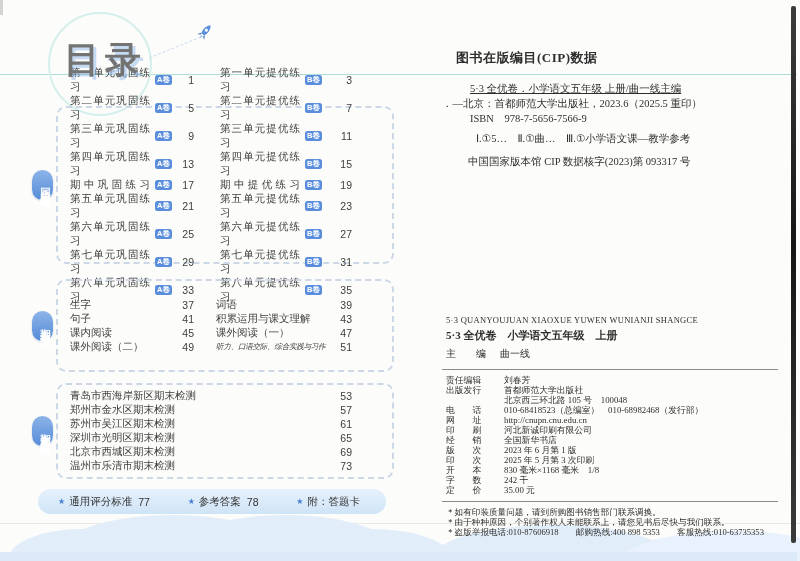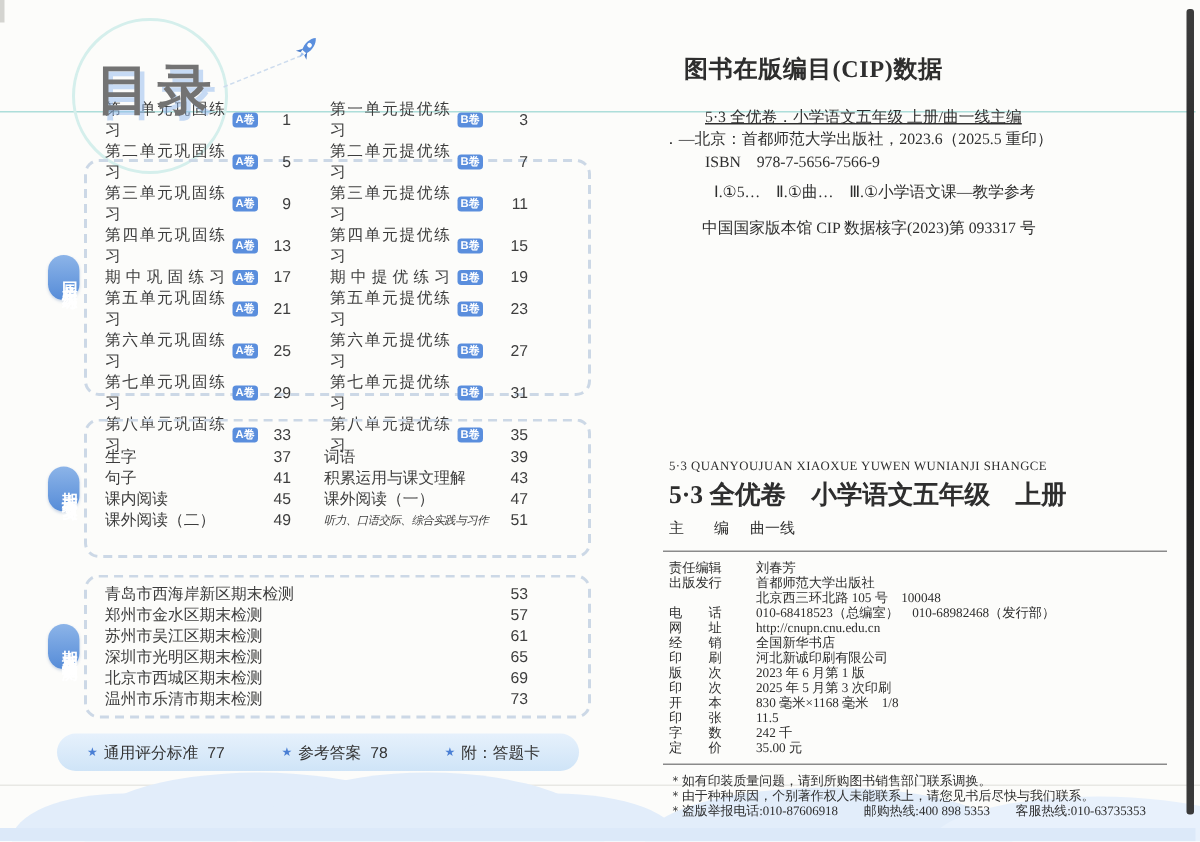--- a/index.html
+++ b/index.html
@@ -63,31 +63,31 @@
   
   .footer-bar{position:absolute;left:38px;top:489px;width:348px;height:25px;border-radius:13px;
               background:linear-gradient(180deg,#e6f1fc,#cfe4f7);display:flex;align-items:center;
               justify-content:space-between;padding:0 20px;box-sizing:border-box;font-size:10.5px;color:#333;}
   .fitem{display:flex;align-items:center;gap:4px;}
   .fstar{color:#4a7fd4;font-size:8px;}
   .fpg{margin-left:2px;}
 
   
   .cip{position:absolute;left:440px;top:28px;width:346px;font-family:"Liberation Serif",serif;color:#2e2e2e;}
-  .cip-header{margin:8px 0 0 16px;font-size:16px;font-weight:bold;letter-spacing:.5px;}
+  .cip-header{margin:21px 0 0 16px;font-size:13px;font-weight:bold;letter-spacing:.5px;}
   .cip-record{margin-top:14px;font-size:10.5px;line-height:15px;}
   .cline.rec0{margin-left:30px;text-decoration:underline;}
   .cline.rec1{margin-left:2px;}
   .cline.rec2{margin-left:30px;}
   .cip-class{margin-top:6px;font-size:10.5px;line-height:14px;}
   .cline.cls0{margin-left:36px;}
   .cline.cls1{margin-left:6px;}
   .cip-registry{margin-top:9px;margin-left:28px;font-size:10.5px;}
   .cip-pinyin{margin-top:146px;margin-left:6px;font-size:8.5px;letter-spacing:.3px;}
-  .cip-book-title{margin-top:3px;margin-left:6px;font-size:17px;font-weight:bold;}
+  .cip-book-title{margin-top:3px;margin-left:6px;font-size:11px;font-weight:bold;}
   .cip-editor{margin-top:4px;margin-left:6px;font-size:10px;}
   .cip-editor .gap{display:inline-block;width:14px;}
   .cip-hr{border:none;border-top:1px solid #8a8a8a;margin:8px 0 5px 2px;width:336px;}
   .cip-details{margin-left:6px;font-size:8.8px;line-height:10px;}
   .crow{display:grid;grid-template-columns:44px 1fr;column-gap:14px;}
   .cip-hr2{border:none;border-top:1px solid #8a8a8a;margin:6px 0 5px 2px;width:336px;}
   .cip-notes{margin-left:6px;font-size:8.6px;line-height:10.2px;}
 </style>
 </head>
 <body>
@@ -347,42 +347,38 @@
         </div>
         <div class="crow">
           <span class="clab">电　　话</span>
           <span class="cval">010-68418523（总编室）　010-68982468（发行部）</span>
         </div>
         <div class="crow">
           <span class="clab">网　　址</span>
           <span class="cval">http://cnupn.cnu.edu.cn</span>
         </div>
         <div class="crow">
+          <span class="clab">印　　刷</span>
+          <span class="cval">河北新诚印刷有限公司</span>
+        </div>
+        <div class="crow">
           <span class="clab">经　　销</span>
           <span class="cval">全国新华书店</span>
         </div>
         <div class="crow">
-          <span class="clab">印　　刷</span>
-          <span class="cval">河北新诚印刷有限公司</span>
-        </div>
-        <div class="crow">
           <span class="clab">版　　次</span>
           <span class="cval">2023 年 6 月第 1 版</span>
         </div>
         <div class="crow">
           <span class="clab">印　　次</span>
           <span class="cval">2025 年 5 月第 3 次印刷</span>
         </div>
         <div class="crow">
           <span class="clab">开　　本</span>
           <span class="cval">830 毫米×1168 毫米　1/8</span>
-        </div>
-        <div class="crow">
-          <span class="clab">印　　张</span>
-          <span class="cval">11.5</span>
         </div>
         <div class="crow">
           <span class="clab">字　　数</span>
           <span class="cval">242 千</span>
         </div>
         <div class="crow">
           <span class="clab">定　　价</span>
           <span class="cval">35.00 元</span>
         </div>
       </div>

